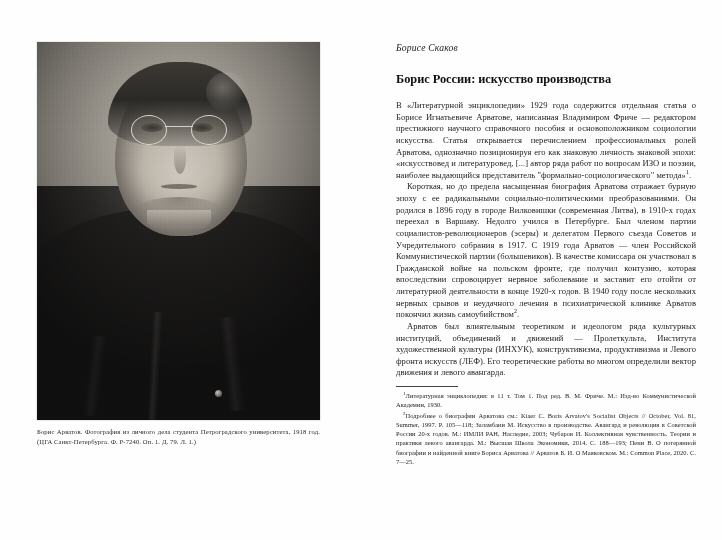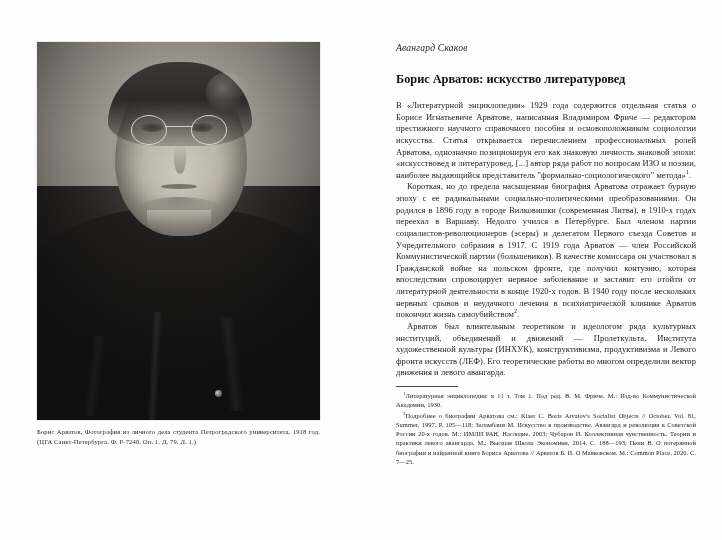--- a/index.html
+++ b/index.html
@@ -323,23 +323,23 @@
       <div class="collar"></div>
       <div class="button-a"></div>
       <div class="grain"></div>
     </div>
 
     <div class="caption">Борис Арватов. Фотография из личного дела студента Петроградского университета, 1918 год. (ЦГА Санкт-Петербурга. Ф. Р-7240. Оп. 1. Д. 79. Л. 1.)</div>
   </div>
 
   <div class="right-col">
 
-    <div class="byline">Авангард Скаков</div>
-
-    <div class="article-title">Борис Арватов: искусство литературовед</div>
+    <div class="byline">Борисе Скаков</div>
+
+    <div class="article-title">Борис России: искусство производства</div>
 
     <div class="body-text">
       <p class="first"><span>В «Литературной энциклопедии» 1929 года содержится отдельная статья о Борисе Игнатьевиче Арватове, написанная Владимиром Фриче — редактором престижного научного справочного пособия и основоположником социологии искусства. Статья открывается перечислением профессиональных ролей Арватова, однозначно позиционируя его как знаковую личность знаковой эпохи: «искусствовед и литературовед, [...] автор ряда работ по вопросам ИЗО и поэзии, наиболее выдающийся представитель "формально-социологического" метода»</span><sup>1</sup>.</p>
       <p><span>Короткая, но до предела насыщенная биография Арватова отражает бурную эпоху с ее радикальными социально-политическими преобразованиями. Он родился в 1896 году в городе Вилковишки (современная Литва), в 1910-х годах переехал в Варшаву. Недолго учился в Петербурге. Был членом партии социалистов-революционеров (эсеры) и делегатом Первого съезда Советов и Учредительного собрания в 1917. С 1919 года Арватов — член Российской Коммунистической партии (большевиков). В качестве комиссара он участвовал в Гражданской войне на польском фронте, где получил контузию, которая впоследствии спровоцирует нервное заболевание и заставит его отойти от литературной деятельности в конце 1920-х годов. В 1940 году после нескольких нервных срывов и неудачного лечения в психиатрической клинике Арватов покончил жизнь самоубийством</span><sup>2</sup>.</p>
       <p><span>Арватов был влиятельным теоретиком и идеологом ряда культурных институций, объединений и движений — Пролеткульта, Института художественной культуры (ИНХУК), конструктивизма, продуктивизма и Левого фронта искусств (ЛЕФ). Его теоретические работы во многом определили вектор движения и левого авангарда.</span></p>
     </div>
 
     <div class="footnote-rule"></div>
 
     <div class="footnotes">

